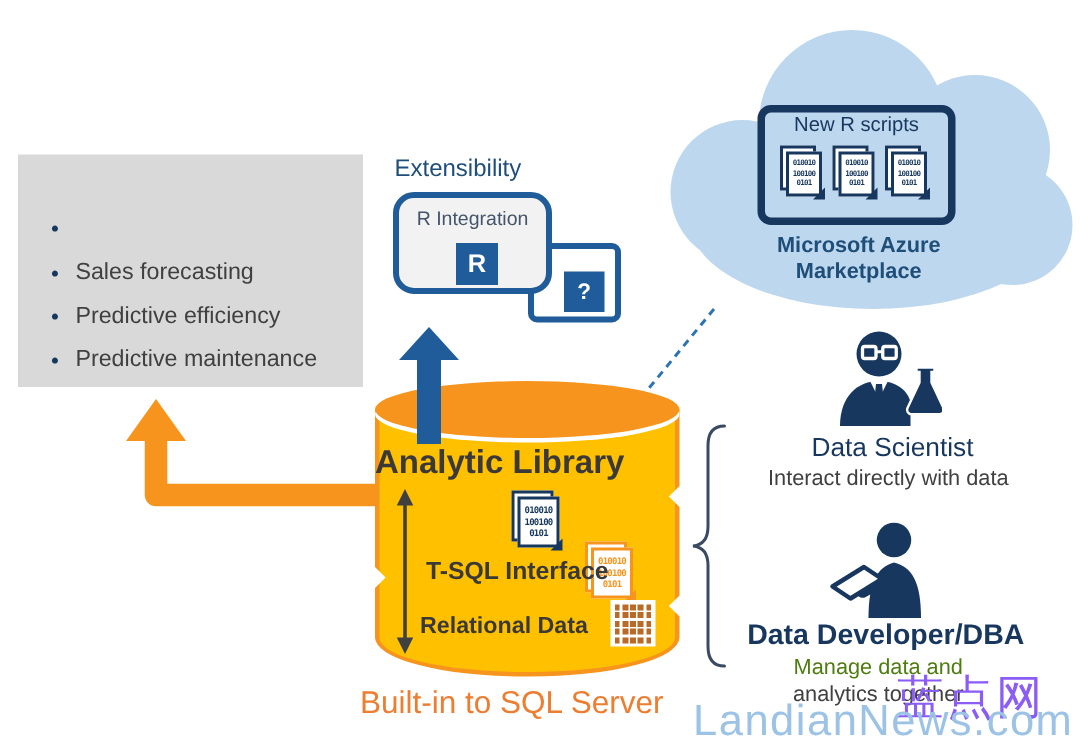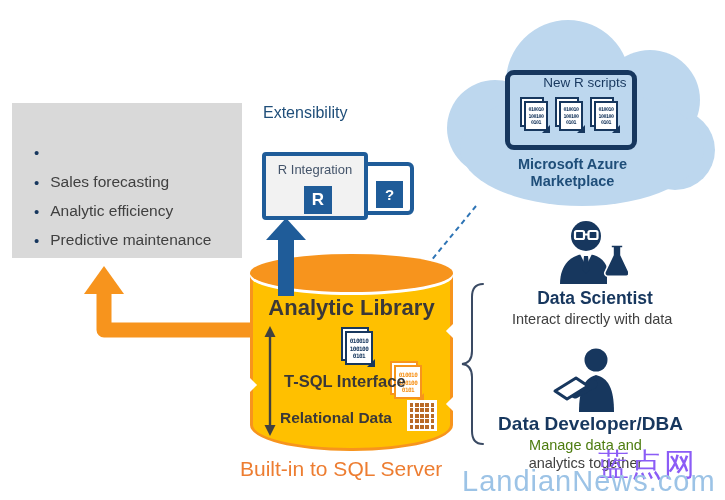--- a/index.html
+++ b/index.html
@@ -13,28 +13,28 @@
   #example-box{left:12px;top:103px;width:230px;height:155px;background:#D9D9D9;}
   #example-title{left:20px;top:110px;font-size:20px;font-weight:bold;color:#1F4E79;}
   .bullet-row{left:34px;width:200px;height:22px;display:flex;align-items:center;}
   .bullet-dot{color:#17375E;font-size:15px;margin-right:11px;}
   .bullet-text{font-size:15.5px;color:#404040;}
 
   
   #extensibility-label{left:263px;top:104px;font-size:16px;font-weight:normal;color:#1F4E79;}
   #question-box{left:352px;top:162px;width:54px;height:45px;background:#fff;border:4px solid #1F5C99;border-radius:6px;z-index:2;}
   #question-chip{left:20px;top:15px;width:27px;height:27px;background:#1F5C99;color:#fff;font-size:15px;font-weight:bold;display:flex;align-items:center;justify-content:center;}
-  #r-box{left:262px;top:128px;width:98px;height:60px;background:#F2F2F2;border:4px solid #1F5C99;border-radius:4px;z-index:3;margin-top:24px;}
+  #r-box{left:262px;top:128px;width:98px;height:60px;background:#F2F2F2;border:4px solid #1F5C99;border-radius:14px;z-index:3;}
   #r-box-label{left:0;top:6px;width:98px;text-align:center;font-size:13px;color:#44546A;}
   #r-chip{left:38px;top:30px;width:28px;height:28px;background:#1F5C99;color:#fff;font-size:17px;font-weight:bold;display:flex;align-items:center;justify-content:center;}
 
   
   #cloud-svg{left:440px;top:10px;z-index:1;}
   #cloud-box{left:505px;top:70px;width:122px;height:70px;background:#BDD7EE;border:5px solid #17375E;border-radius:9px;z-index:2;}
-  #cloud-box-title{left:0;top:0;width:122px;text-align:center;font-size:13.5px;color:#17375E;margin-left:14px;}
+  #cloud-box-title{left:0;top:0;width:122px;text-align:center;font-size:13.5px;color:#17375E;}
   #cloud-doc-row{left:0;top:26px;width:122px;display:flex;justify-content:center;gap:11px;z-index:2;}
   #cloud-caption{left:495px;top:156px;width:155px;text-align:center;font-size:14.5px;font-weight:bold;color:#1F4E79;line-height:17px;z-index:2;}
 
   
   .doc{position:relative;width:24px;height:30px;}
   .doc .back{position:absolute;left:-4px;top:-4px;width:24px;height:30px;background:#fff;border:2px solid;box-sizing:border-box;}
   .doc .front{position:absolute;left:0;top:0;width:24px;height:30px;background:#fff;border:2px solid;box-sizing:border-box;
     font-family:"DejaVu Sans Mono",monospace;font-size:5px;line-height:6.5px;font-weight:bold;text-align:center;padding-top:3px;letter-spacing:-0.5px;}
   .doc .fold{position:absolute;right:-2px;bottom:-2px;width:0;height:0;border-left:8px solid transparent;border-bottom:8px solid;}
   .doc.navy .back,.doc.navy .front{border-color:#17375E;color:#17375E;}
@@ -43,40 +43,40 @@
   .doc.orange .fold{border-bottom-color:#F7941D;}
   .doc.big{width:28px;height:34px;}
   .doc.big .back,.doc.big .front{width:28px;height:34px;}
   .doc.big .front{font-size:6px;line-height:7.5px;padding-top:4px;}
 
   
   #cyl-body{left:250px;top:273px;width:203px;height:178px;background:#FFC000;border:3px solid #F7941D;box-sizing:border-box;
     border-radius:0 0 100px 100px / 0 0 26px 26px;z-index:3;}
   #cyl-top{left:250px;top:254px;width:203px;height:38px;background:#F7941D;border-radius:50%;box-shadow:0 3px 0 #FFFFFF;z-index:4;}
   .notch{position:absolute;width:10px;height:10px;background:#fff;transform:rotate(45deg);}
-  #db-title{left:250px;top:295px;width:203px;text-align:center;font-size:22px;font-weight:bold;color:#3B3838;z-index:5;}
+  #db-title{left:250px;top:295px;width:203px;text-align:left;font-size:22px;font-weight:bold;color:#3B3838;z-index:5;}
   #db-tsql{left:284px;top:372px;font-size:16.5px;font-weight:bold;color:#3B3838;z-index:5;}
   #db-relational{left:280px;top:409px;font-size:15.5px;font-weight:bold;color:#3B3838;z-index:5;}
   #db-doc-blue{left:345px;top:331px;z-index:5;}
   #db-doc-orange{left:394px;top:331px;z-index:5;}
   #grid-icon{left:407px;top:400px;width:30px;height:31px;background:#fff;z-index:5;
     display:grid;grid-template-columns:repeat(5,1fr);grid-template-rows:repeat(5,1fr);gap:1.5px;padding:2.5px;box-sizing:border-box;}
   #grid-icon i{background:#B96A26;}
   #db-caption{left:240px;top:457px;width:215px;text-align:left;font-size:21px;color:#ED7D31;z-index:5;}
 
   
   #up-arrow{left:266px;top:218px;z-index:5;}
   #curve-arrow{left:80px;top:260px;z-index:2;}
   #dashed-line{left:424px;top:202px;z-index:2;}
   #double-arrow{left:263px;top:326px;z-index:5;}
   #brace{left:458px;top:281px;z-index:2;}
 
   
   #scientist-icon{left:556px;top:220px;z-index:2;}
-  #scientist-name{left:495px;top:288px;width:200px;text-align:center;font-size:17.5px;font-weight:bold;color:#17375E;}
+  #scientist-name{left:495px;top:288px;width:200px;text-align:center;font-size:17.5px;font-weight:normal;color:#17375E;}
   #scientist-desc{left:512px;top:311px;width:220px;font-size:14.5px;color:#404040;}
   #developer-icon{left:549px;top:348px;z-index:2;}
   #developer-name{left:488px;top:413px;width:205px;text-align:center;font-size:19px;font-weight:bold;color:#17375E;}
   #developer-desc1{left:488px;top:437px;width:195px;text-align:center;font-size:14.5px;color:#4d7c0f;}
   #developer-desc2{left:488px;top:455px;width:195px;text-align:center;font-size:14.5px;color:#404040;}
 
   
   #wm-cn{left:598px;top:444px;font-size:31px;color:#8b5cf6;letter-spacing:2px;z-index:6;}
   #wm-en{left:462px;top:465px;font-size:29px;color:#9CC3E6;letter-spacing:1px;z-index:6;}
 </style>
@@ -88,21 +88,21 @@
   <div class="abs" id="example-box"></div>
   <div class="abs bullet-row" style="top:141px;">
     <span class="bullet-dot">•</span>
   </div>
   <div class="abs bullet-row" style="top:171px;">
     <span class="bullet-dot">•</span>
     <span class="bullet-text">Sales forecasting</span>
   </div>
   <div class="abs bullet-row" style="top:200px;">
     <span class="bullet-dot">•</span>
-    <span class="bullet-text">Analytic efficiency</span>
+    <span class="bullet-text">Predictive efficiency</span>
   </div>
   <div class="abs bullet-row" style="top:229px;">
     <span class="bullet-dot">•</span>
     <span class="bullet-text">Predictive maintenance</span>
   </div>
 
   <div class="abs" id="extensibility-label">Extensibility</div>
   <div class="abs" id="question-box">
     <div class="abs" id="question-chip">?</div>
   </div>

